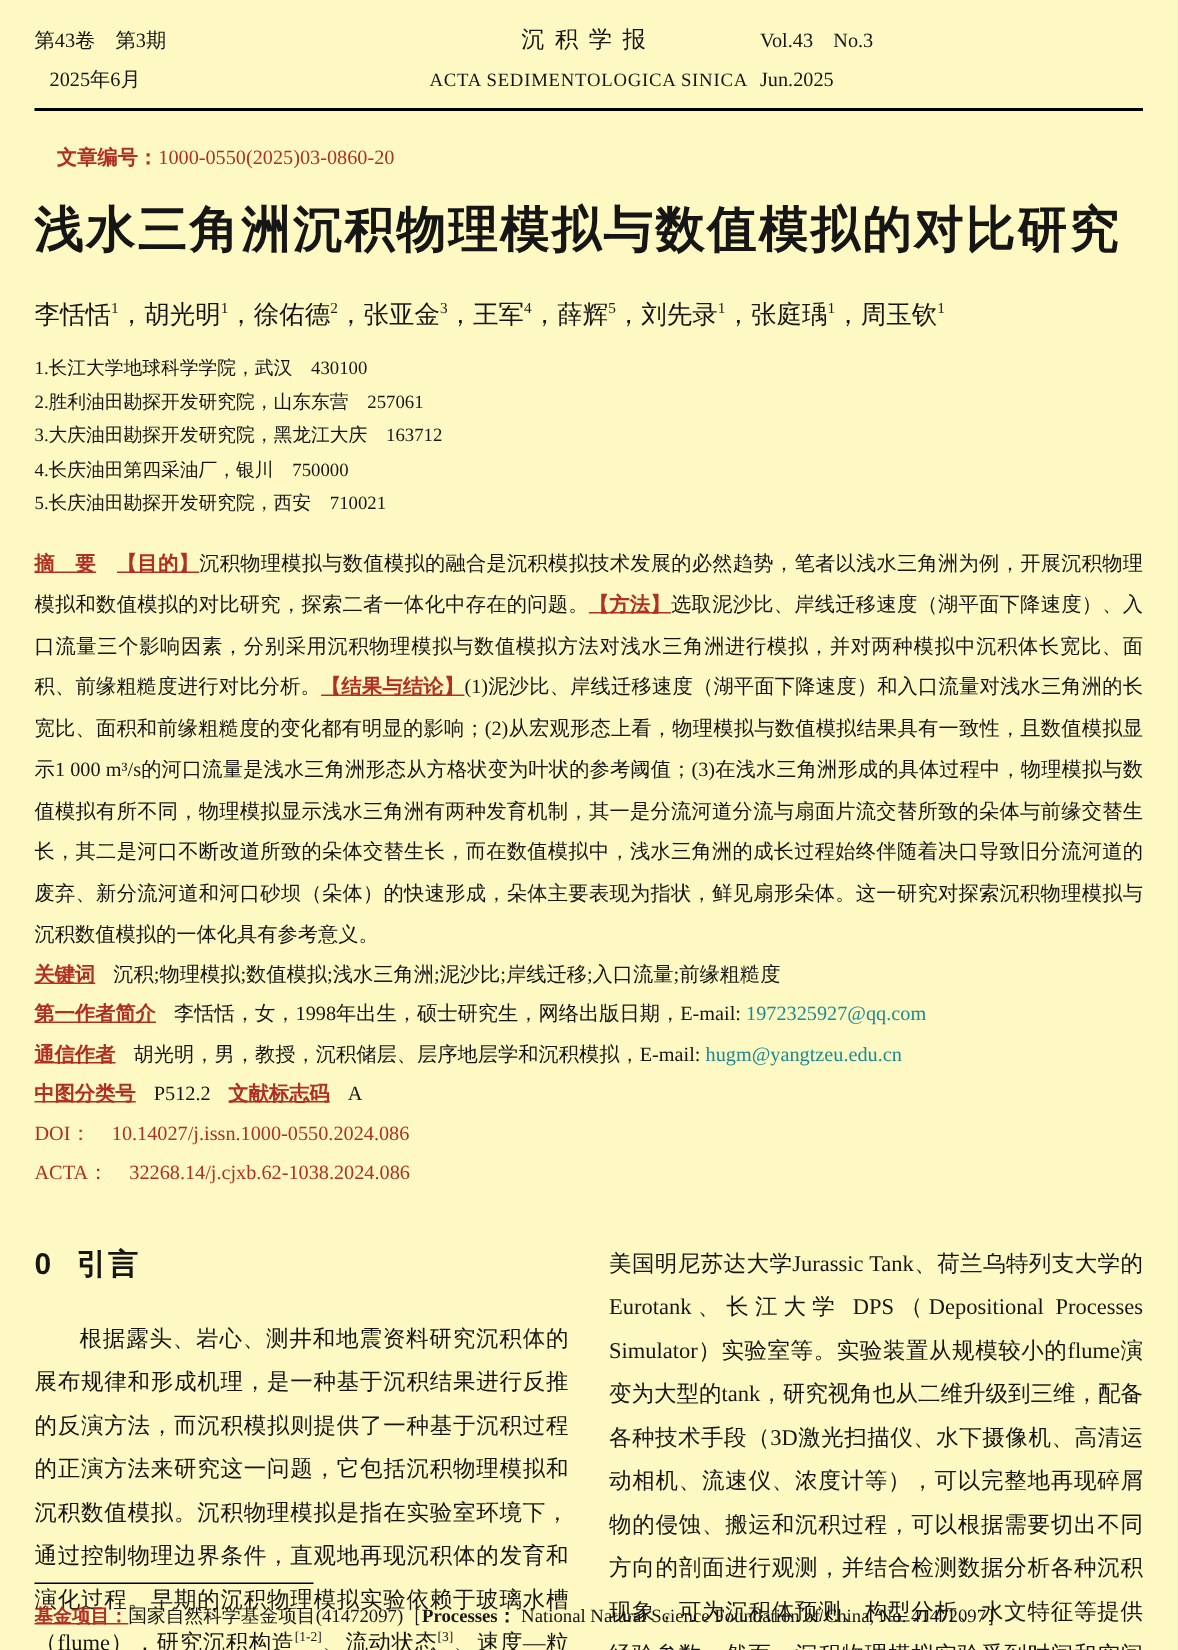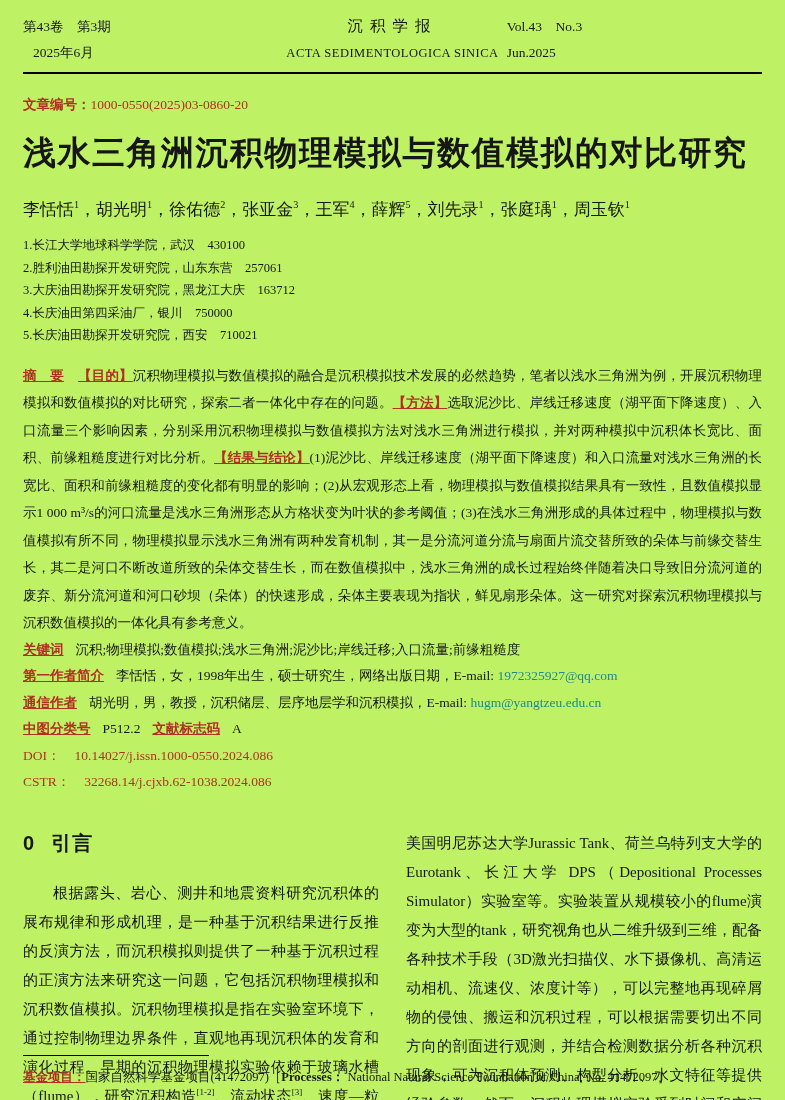--- a/index.html
+++ b/index.html
@@ -1,33 +1,33 @@
 <!DOCTYPE html>
 <html style="--red: #b03024; --teal: #1a8a93;"><head>
 <meta charset="utf-8">
 <style>
   html,body{margin:0;padding:0;background:#e8e8e8;}
   .page{
-    width:785px;height:1100px;margin:0 auto;background:#bef264;position:relative;
+    width:785px;height:1100px;margin:0 auto;background:#fef9c3;position:relative;
     box-sizing:border-box;padding:16px 23px 0 23px;
     font-family:"Liberation Serif","DejaVu Serif",serif;color:#161616;
     overflow:hidden;
   }
   sup{font-size:0.6em;line-height:0;}
   
   .hdr{display:grid;grid-template-columns:1fr auto 1fr;column-gap:8px;row-gap:7px;align-items:baseline;}
   .hdr .l{text-align:left;font-size:13.5px;}
   .hdr .c{text-align:center;}
   .hdr .r{text-align:left;font-size:13.5px;}
   .hdr .cn-c{font-size:15.5px;letter-spacing:7px;}
   .hdr .en-c{font-size:12.5px;letter-spacing:0.5px;}
   .hdr .l2{padding-left:10px;}
   .hdr-rule{border:none;border-top:2.5px solid #000;margin:10px 0 0 0;}
   
-  .artno{margin-top:22px;font-size:13.5px;color:var(--red);}
+  .artno{margin-top:22px;font-size:13.5px;color:var(--red);margin-left:15px;}
   .artno .lbl{font-family:"Liberation Sans","DejaVu Sans",sans-serif;font-weight:bold;}
   
   .title{margin-top:19px;font-size:33px;line-height:40px;font-weight:bold;
          font-family:"Liberation Sans","DejaVu Sans",sans-serif;letter-spacing:1.5px;}
   .authors{margin-top:25px;font-size:17px;}
   .affils{margin-top:13px;font-size:12.5px;line-height:22.5px;}
   
   .abstract{margin-top:15px;font-size:13.5px;line-height:27.5px;text-align:justify;}
   .hei{font-family:"Liberation Sans","DejaVu Sans",sans-serif;font-weight:bold;text-decoration:underline;}
   .red{color:var(--red);}
@@ -98,21 +98,21 @@
     <div>
       <span class="hei red lbl">通信作者</span><span>胡光明，男，教授，沉积储层、层序地层学和沉积模拟，E-mail: </span><a href="#" class="teal">hugm@yangtzeu.edu.cn</a>
     </div>
     <div>
       <span class="hei red lbl">中图分类号</span><span>P512.2</span><span class="hei red lbl2">文献标志码</span><span>A</span>
     </div>
     <div class="doiline">
       <span class="dl">DOI：</span><span>10.14027/j.issn.1000-0550.2024.086</span>
     </div>
     <div class="doiline">
-      <span class="dl">CSTR：</span><span>32268.14/j.cjxb.62-1038.2024.086</span>
+      <span class="dl">ACTA：</span><span>32268.14/j.cjxb.62-1038.2024.086</span>
     </div>
   </div>
 
   <div class="intro">
     <div class="col">
       <h2 class="sec-h">
         <span class="no">0</span><span>引言</span>
       </h2>
       <p class="ind">根据露头、岩心、测井和地震资料研究沉积体的展布规律和形成机理，是一种基于沉积结果进行反推的反演方法，而沉积模拟则提供了一种基于沉积过程的正演方法来研究这一问题，它包括沉积物理模拟和沉积数值模拟。沉积物理模拟是指在实验室环境下，通过控制物理边界条件，直观地再现沉积体的发育和演化过程。早期的沉积物理模拟实验依赖于玻璃水槽（flume），研究沉积构造<sup>[1-2]</sup>、流动状态<sup>[3]</sup>、速度—粒径—水深关系、河流形态与分类等；后来与能源勘探相关的冲积扇、三角洲、重力流、细粒沉积以及“源—汇”体系等受到重视，以盆地内沉积体模拟为目的的各种大型沉积模拟装置应运而生，如</p>
     </div>

